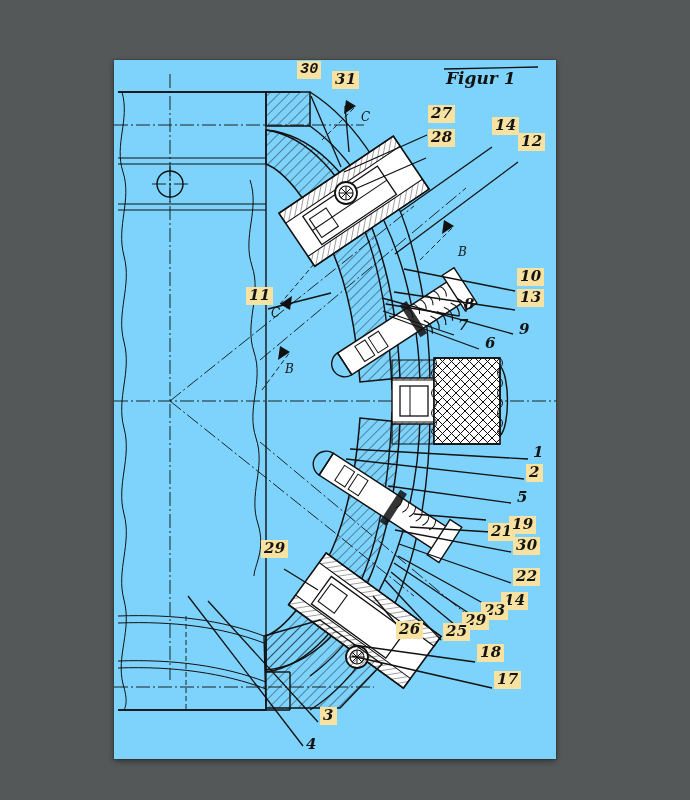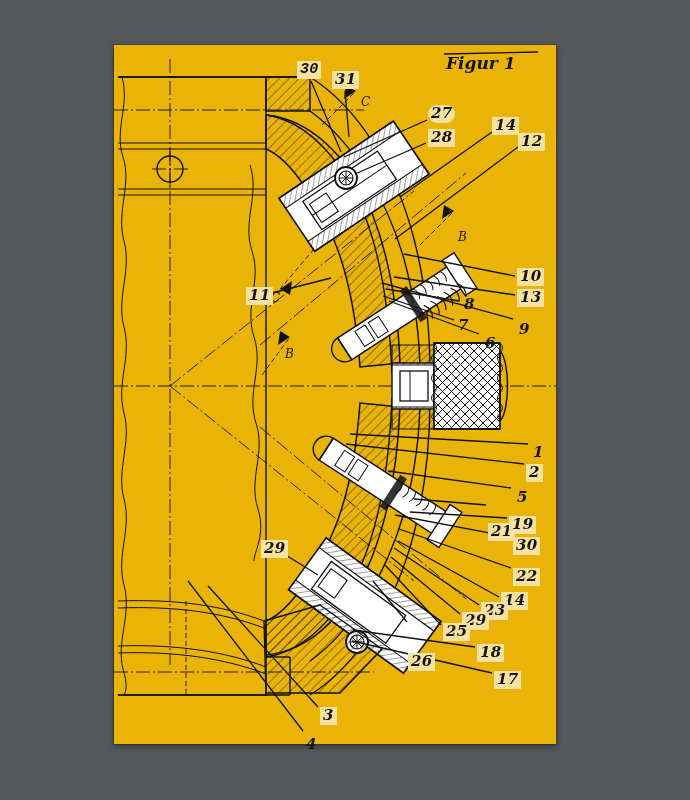--- a/index.html
+++ b/index.html
@@ -12,23 +12,23 @@
     position:relative;
   }
   #viewport{
     position:absolute;inset:0;
     width:690px;height:800px;
     background:#545859;
   }
   
   #sheet{
     position:absolute;
-    left:114px; top:45px;
+    left:114px; top:60px;
     width:442px; height:699px;
-    background:#eab308;
+    background:#7dd3fc;
     box-shadow:0 2px 6px rgba(0,0,0,.45), 0 0 0 1px rgba(0,0,0,.12);
     overflow:hidden;
   }
   #sheet svg{display:block;}
 
   
   .title-text{
     font-family:"DejaVu Serif", serif;
     font-style:italic;
     font-weight:700;
@@ -327,21 +327,21 @@
         <div class="sectletter" style="left: 157px; top: 246px;">C</div>
         <div class="sectletter" style="left: 247px; top: 50px;">C</div>
         <div class="sectletter" style="left: 171px; top: 302px;">B</div>
         <div class="sectletter" style="left: 344px; top: 185px;">B</div>
       </div>
   </div>
 
   <div id="callout-layer">
       <div class="callout hl" style="left: 297px; top: 61px; font-family: Liberation Mono, monospace;">30</div>
       <div class="callout hl" style="left: 332px; top: 71px;">31</div>
-      <div class="callout hl" style="left: 428px; top: 105px; border-radius: 9px;">27</div>
+      <div class="callout hl" style="left: 428px; top: 105px;">27</div>
       <div class="callout hl" style="left: 428px; top: 129px;">28</div>
       <div class="callout hl" style="left: 492px; top: 117px;">14</div>
       <div class="callout hl" style="left: 518px; top: 133px;">12</div>
       <div class="callout hl" style="left: 246px; top: 287px;">11</div>
       <div class="callout hl" style="left: 517px; top: 268px;">10</div>
       <div class="callout hl" style="left: 517px; top: 289px;">13</div>
       <div class="callout plain" style="left: 461px; top: 296px;">8</div>
       <div class="callout plain" style="left: 455px; top: 317px;">7</div>
       <div class="callout plain" style="left: 516px; top: 321px;">9</div>
       <div class="callout plain" style="left: 482px; top: 335px;">6</div>
@@ -349,21 +349,21 @@
       <div class="callout hl" style="left: 526px; top: 464px;">2</div>
       <div class="callout plain" style="left: 514px; top: 489px;">5</div>
       <div class="callout hl" style="left: 488px; top: 523px;">21</div>
       <div class="callout hl" style="left: 509px; top: 516px;">19</div>
       <div class="callout hl" style="left: 513px; top: 537px;">30</div>
       <div class="callout hl" style="left: 513px; top: 568px;">22</div>
       <div class="callout hl" style="left: 501px; top: 592px;">14</div>
       <div class="callout hl" style="left: 481px; top: 602px;">23</div>
       <div class="callout hl" style="left: 462px; top: 612px;">29</div>
       <div class="callout hl" style="left: 443px; top: 623px;">25</div>
-      <div class="callout hl" style="left: 408px; top: 621px; margin-top: 32px;">26</div>
+      <div class="callout hl" style="left: 396px; top: 621px;">26</div>
       <div class="callout hl" style="left: 477px; top: 644px;">18</div>
       <div class="callout hl" style="left: 494px; top: 671px;">17</div>
       <div class="callout hl" style="left: 261px; top: 540px;">29</div>
       <div class="callout hl" style="left: 320px; top: 707px;">3</div>
       <div class="callout plain" style="left: 303px; top: 736px;">4</div>
     </div>
 
 </div>
 
 </body></html>

